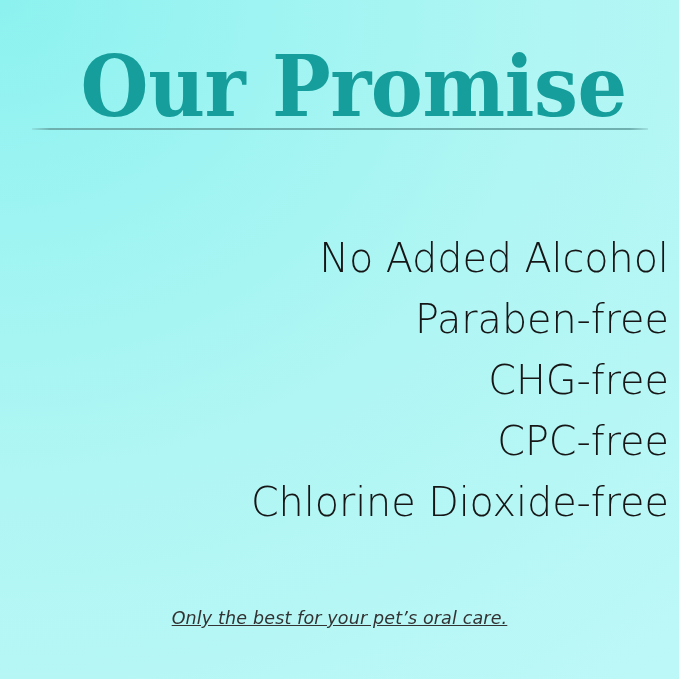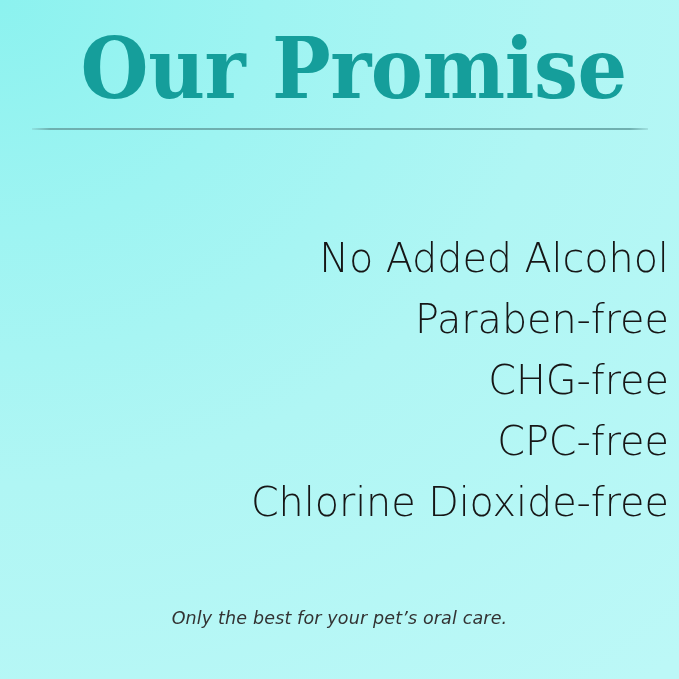--- a/index.html
+++ b/index.html
@@ -25,21 +25,21 @@
         #9ef4f2 26%,
         #b0f6f4 55%,
         #bcf8f7 100%);
   }
 
   
   #title-block {
     position: absolute;
     left: 0;
     right: 0;
-    top: 26px;
+    top: 44px;
     text-align: center;
     margin-left: 28px;
   }
 
   #page-title {
     display: inline-block;
     margin: 0;
     padding: 0;
     font-family: "DejaVu Serif", "Liberation Serif", serif;
     font-weight: 700;
@@ -102,20 +102,21 @@
     top: 608px;
     margin: 0;
     text-align: center;
     font-family: "DejaVu Sans", "Liberation Sans", sans-serif;
     font-weight: 300;
     font-style: italic;
     font-size: 17.5px;
     letter-spacing: 0.15px;
     color: #333333;
     white-space: nowrap;
+    text-decoration: underline;
   }
 </style>
 </head>
 <body>
 
 <div id="promise-card">
 
   <div id="title-block">
     <h1 id="page-title">Our Promise</h1>
   </div>

